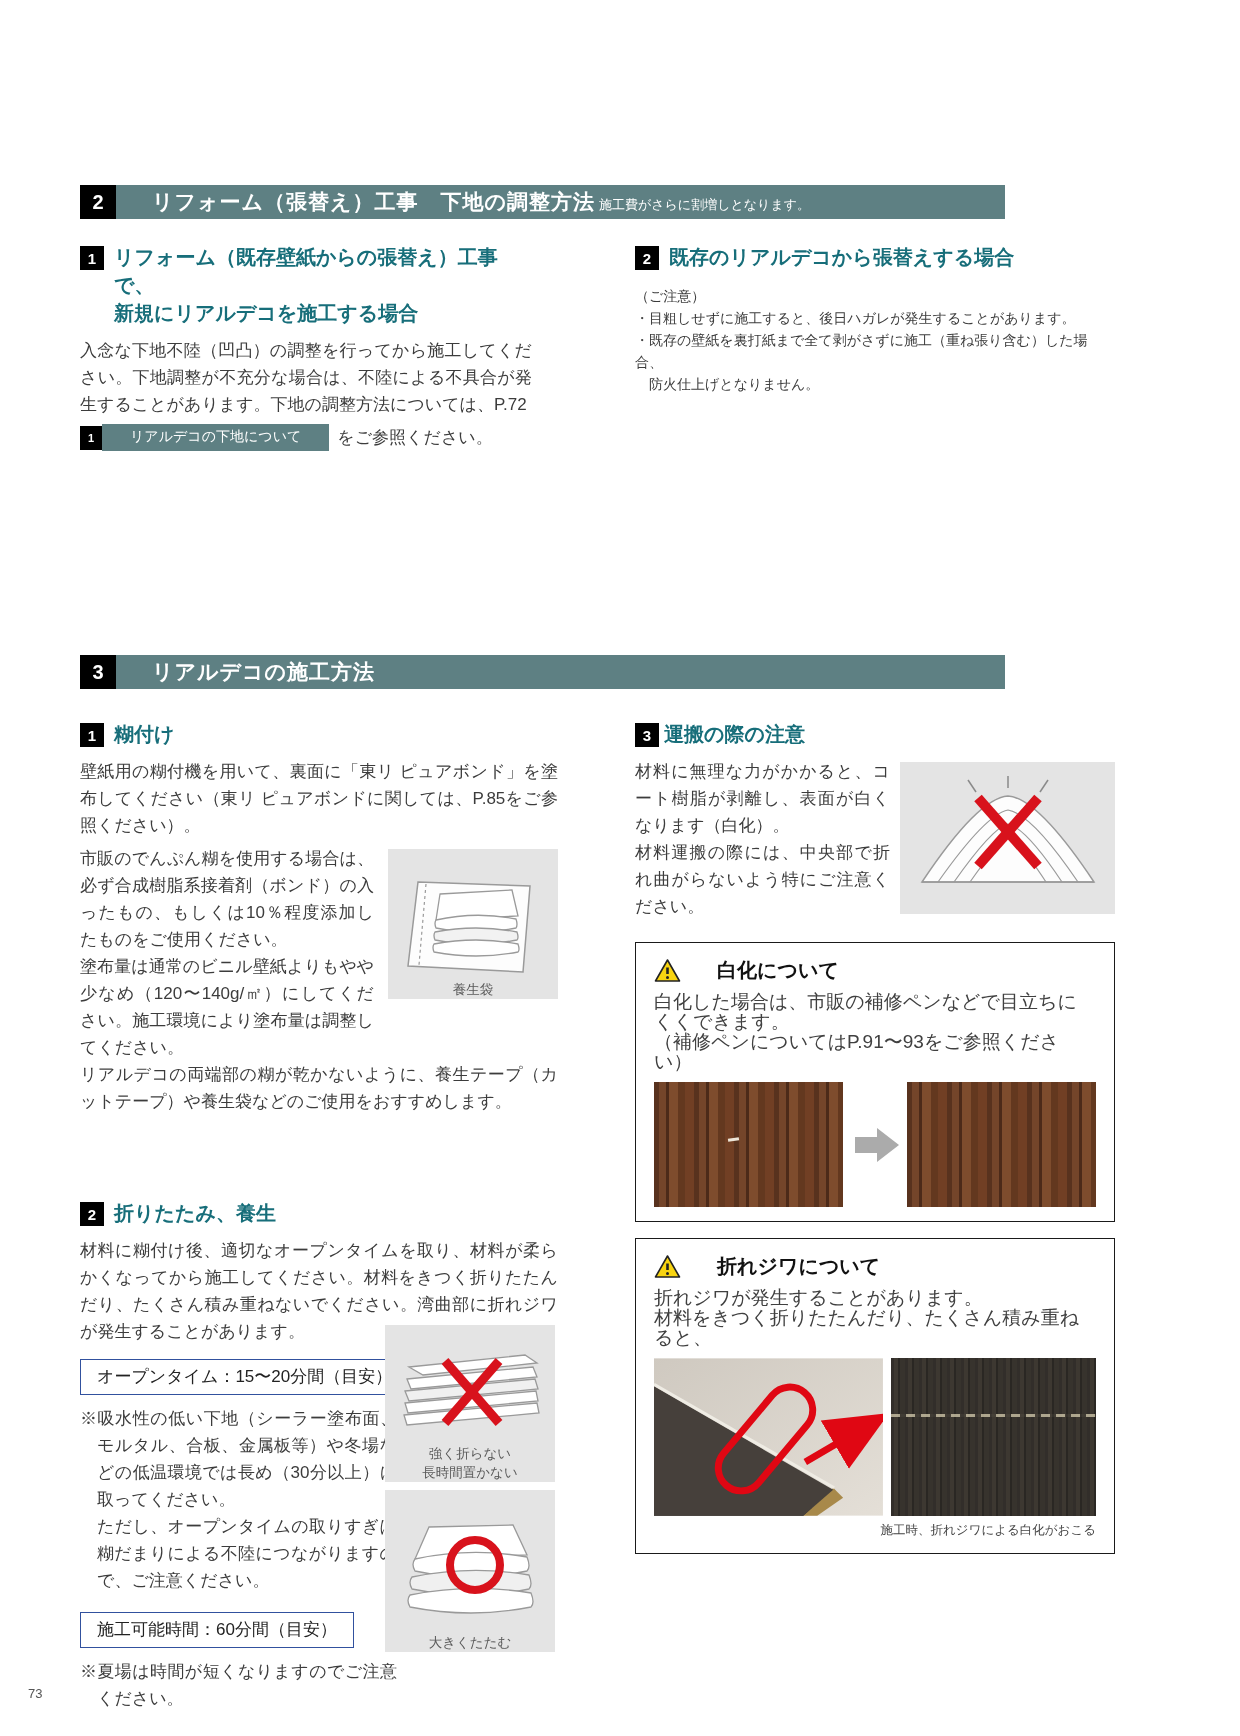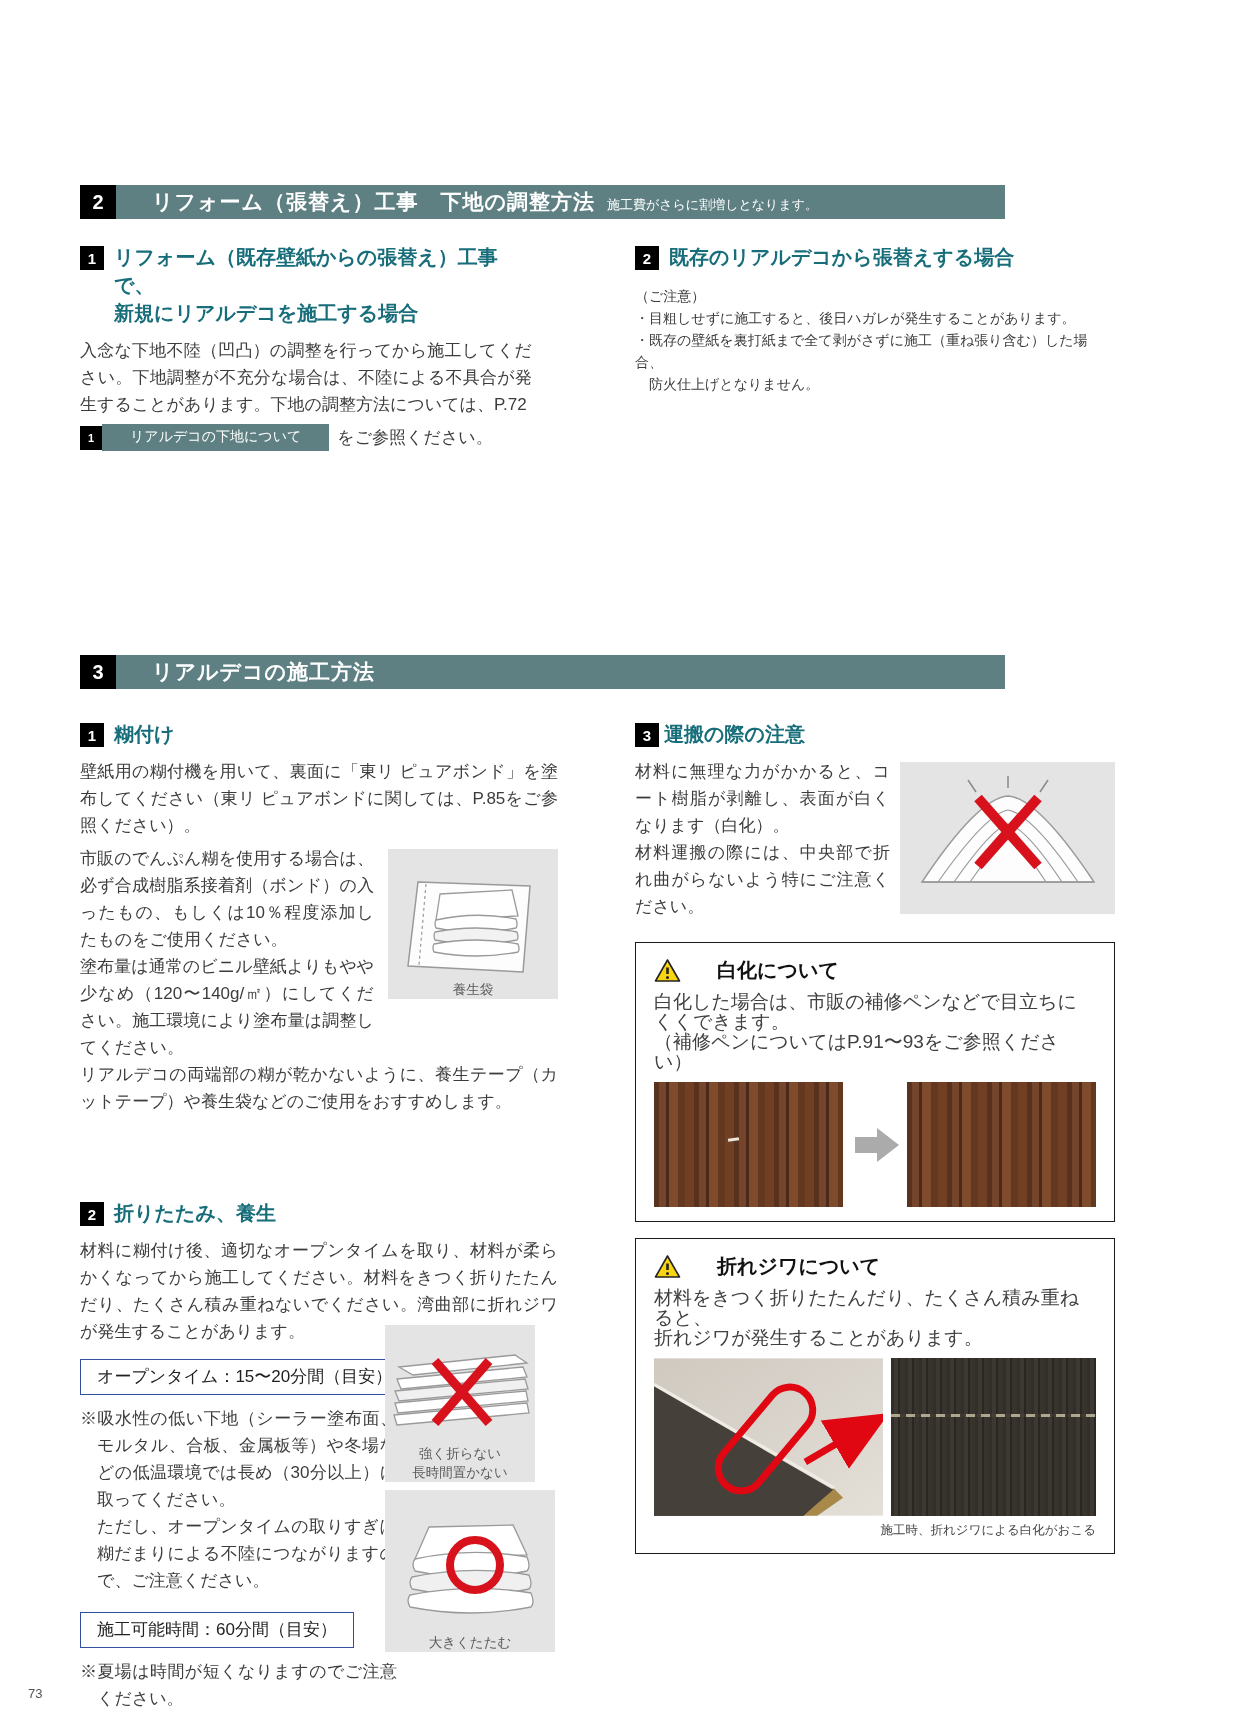--- a/index.html
+++ b/index.html
@@ -6,21 +6,21 @@
   .page {
     position:relative; width:1240px; height:1736px; background:#ffffff;
     font-family:"Liberation Sans", sans-serif; color:#3c3c3c; overflow:hidden;
   }
   .preline { white-space:pre-line; }
 
   
   .bar { position:absolute; left:80px; width:925px; height:34px; background:#5e8083; display:flex; align-items:center; }
   .bar-badge { width:36px; height:34px; background:#000; color:#fff; font-size:20px; font-weight:bold; display:flex; align-items:center; justify-content:center; flex:0 0 auto; }
   .bar-title { color:#fff; font-size:21px; font-weight:bold; margin-left:36px; letter-spacing:1px; }
-  .bar-note  { color:#fff; font-size:13px; margin-left:12px; margin-top:6px; }
+  .bar-note  { color:#fff; font-size:13px; margin-left:4px; margin-top:6px; }
 
   
   .h-row { display:flex; align-items:flex-start; }
   .badge-sm { width:24px; height:24px; background:#000; color:#fff; font-size:15px; font-weight:bold; display:flex; align-items:center; justify-content:center; flex:0 0 auto; margin-top:3px; }
   .h-teal { color:#176e7a; font-size:20px; font-weight:bold; line-height:1.4; margin-left:10px; }
   .h-teal.tight { margin-left:5px; }
 
   
   .body-t { font-size:17px; line-height:27px; color:#3c3c3c; margin:10px 0 0 0; text-align:justify; }
   .note-sm { font-size:14px; line-height:22px; color:#3c3c3c; margin-top:14px; }
@@ -71,21 +71,21 @@
   }
   .crease { position:absolute; left:0; top:56px; width:100%; height:3px;
     background:repeating-linear-gradient(90deg, rgba(214,205,175,.75) 0 9px, rgba(120,112,95,.15) 9px 15px); }
   .crease-cap { font-size:12.5px; color:#444; text-align:right; margin-top:6px; }
 
   
   .time-box { display:inline-block; border:1.5px solid #31519e; color:#222; font-size:17px; padding:5px 16px 6px; background:#fff; }
   .hang { font-size:17px; line-height:27px; color:#3c3c3c; padding-left:1em; text-indent:-1em; width:300px; margin-top:10px; text-align:justify; }
 
   
-  .fold-illus1 { position:absolute; left:305px; top:613px; width:150px; height:157px; }
+  .fold-illus1 { position:absolute; left:305px; top:613px; width:170px; height:157px; }
   .fold-illus2 { position:absolute; left:305px; top:778px; width:170px; height:162px; }
 
   .pagenum { position:absolute; left:28px; top:1686px; font-size:13px; color:#555; }
 
   svg { display:block; }
 </style>
 </head>
 <body>
 
 <div class="page">
@@ -249,22 +249,22 @@
     <div class="warn-box" style="margin-top:16px;">
       <div class="warn-head">
         <svg width="27" height="25" viewBox="0 0 27 25">
           <polygon points="13.5,2 25.5,23 1.5,23" fill="#f8d411" stroke="#222" stroke-width="1.6" stroke-linejoin="round"></polygon>
           <line x1="13.5" y1="9.5" x2="13.5" y2="16" stroke="#222" stroke-width="2.6"></line>
           <circle cx="13.5" cy="19.6" r="1.5" fill="#222"></circle>
         </svg>
         <div class="t">折れジワについて</div>
       </div>
       <div class="warn-body">
+        <div>折れジワが発生することがあります。</div>
         <div>材料をきつく折りたたんだり、たくさん積み重ねると、</div>
-        <div>折れジワが発生することがあります。</div>
       </div>
       <div class="photo-row">
         <svg width="230" height="158" viewBox="0 0 230 158">
           <defs>
             <linearGradient id="bgpg" x1="0" y1="0" x2="1" y2="1">
               <stop offset="0" stop-color="#cfc9c0"></stop>
                 <stop offset="1" stop-color="#e4dfd7"></stop>
             </linearGradient>
             <marker id="ah" markerWidth="10" markerHeight="10" refX="7" refY="4" orient="auto">
               <polygon points="0,0 9,4 0,8" fill="#e00713"></polygon>

